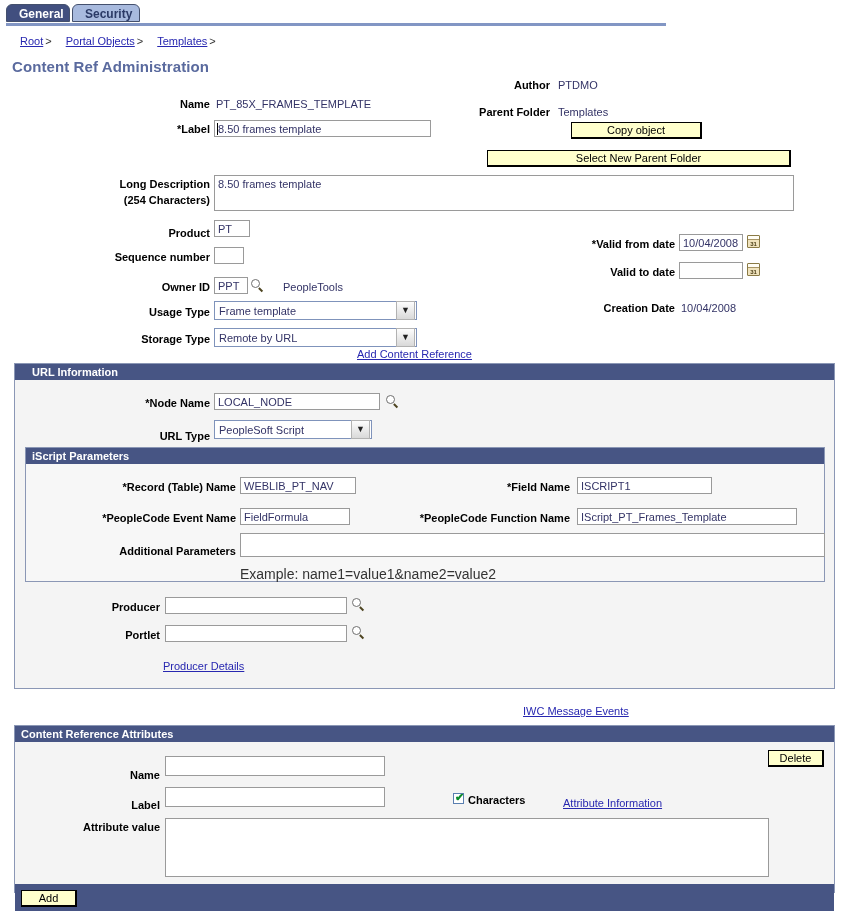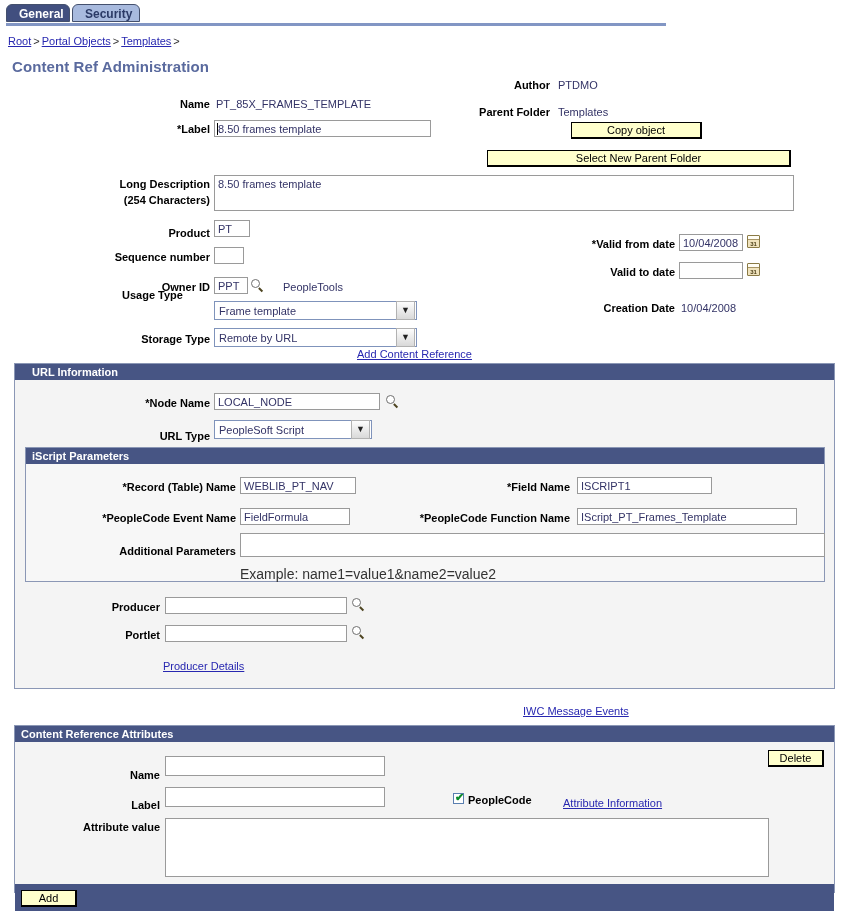--- a/index.html
+++ b/index.html
@@ -19,21 +19,21 @@
     padding:0 12px;font-weight:bold;font-size:12px;
     border:1px solid #44506d;
     border-radius:6px 6px 0 0;
     box-sizing:border-box;text-align:center;
   }
   .tab.active{left:6px;background:#414f7f;color:#ffffff;width:64px;}
   .tab.inactive{left:72px;background:#a8bade;color:#2b3a66;width:68px;}
   .tabline{position:absolute;left:6px;top:21px;width:660px;height:3px;background:#8296c4;}
   
   .crumbs{position:absolute;left:8px;top:35px;font-size:11px;color:#33339c;white-space:nowrap;}
-  .crumbs a{color:#2727b0;}
+  .crumbs a{color:#2727b0;margin-left:12px;}
   .crumbs .sep{color:#333;text-decoration:none;padding:0 2px;}
   
   .title{
     position:absolute;left:12px;top:58px;
     font-size:15px;font-weight:bold;color:#5a6a9e;letter-spacing:0.1px;
   }
   
   .lbl{position:absolute;font-size:11px;font-weight:bold;color:#000;text-align:right;white-space:nowrap;}
   .val{position:absolute;font-size:11px;color:#333366;white-space:nowrap;}
   .inp{
@@ -160,21 +160,21 @@
 <input class="inp" style="left: 214px; top: 247px; width: 30px;" value="">
 
 <div class="lbl" style="left:100px;top:281px;width:110px;">Owner ID</div>
 <input class="inp" style="left: 214px; top: 277px; width: 34px;" value="PPT">
 <div class="mag" style="left:251px;top:279px;">
   <div class="ring"></div>
     <div class="hdl"></div>
 </div>
 <div class="val" style="left:283px;top:281px;">PeopleTools</div>
 
-<div class="lbl" style="left:95px;top:289px;width:115px;text-align:center;">Usage Type</div>
+<div class="lbl" style="left:95px;top:306px;width:115px;">Usage Type</div>
 <div class="sel" style="left:214px;top:301px;width:203px;">
   <span class="txt">Frame template</span>
   <span class="arw">▼</span>
 </div>
 
 <div class="lbl" style="left:95px;top:333px;width:115px;">Storage Type</div>
 <div class="sel" style="left:214px;top:328px;width:203px;">
   <span class="txt">Remote by URL</span>
   <span class="arw">▼</span>
 </div>
@@ -253,20 +253,20 @@
 
 <div class="lbl" style="left:100px;top:769px;width:60px;">Name</div>
 <input class="inp" style="left: 165px; top: 756px; width: 220px; height: 20px;" value="">
 
 <div class="lbl" style="left:100px;top:799px;width:60px;">Label</div>
 <input class="inp" style="left: 165px; top: 787px; width: 220px; height: 20px;" value="">
 
 <div class="cbx" style="left:453px;top:793px;">
   <span class="tick">✔</span>
 </div>
-<div style="position:absolute;left:468px;top:794px;font-size:11px;font-weight:bold;color:#000;">PeopleCode</div>
+<div style="position:absolute;left:468px;top:794px;font-size:11px;font-weight:bold;color:#000;">Characters</div>
 <div class="lnk" style="left:563px;top:797px;">Attribute Information</div>
 
 <div class="lbl" style="left:78px;top:821px;width:82px;">Attribute value</div>
 <textarea class="ta" style="left: 165px; top: 818px; width: 604px; height: 59px;"></textarea>
 
 <div class="pfoot" style="left:15px;top:884px;width:819px;height:27px;"></div>
 <button class="btn" style="left:21px;top:890px;width:56px;">Add</button>
 
 </body></html>

